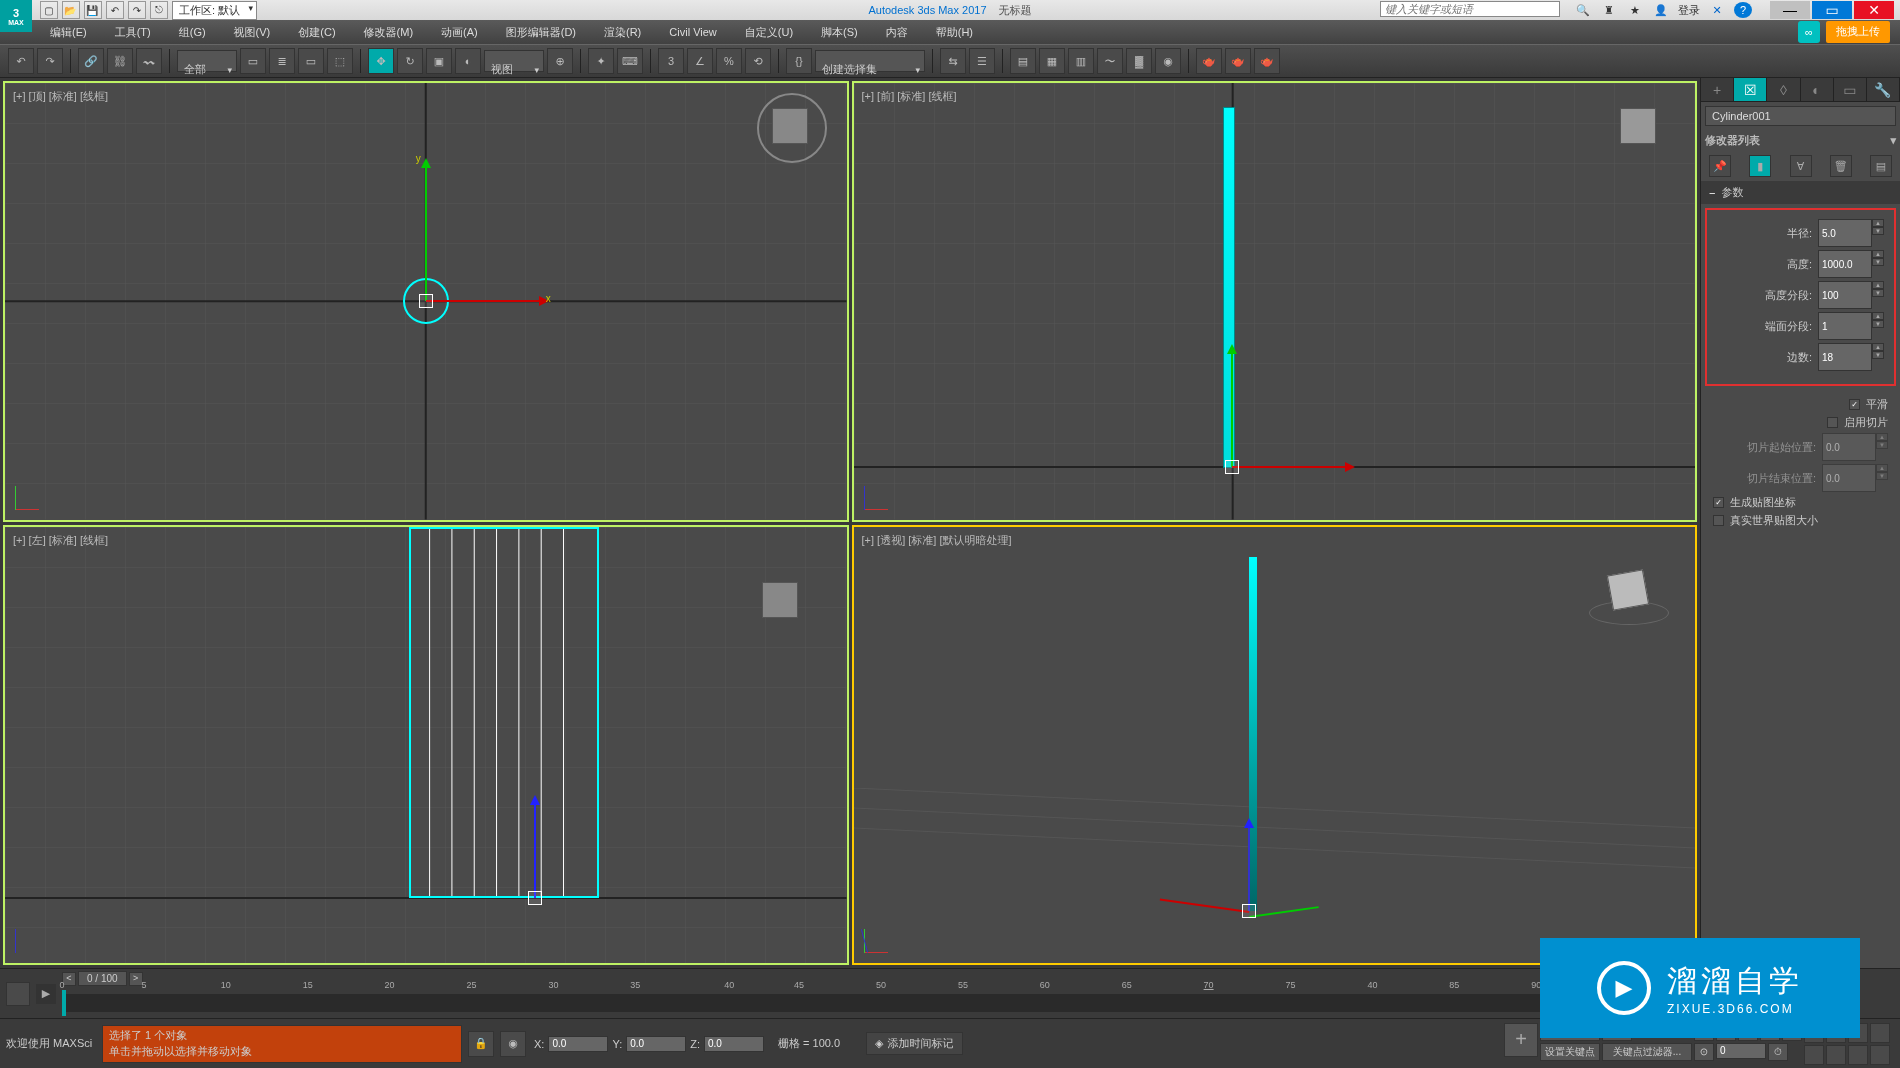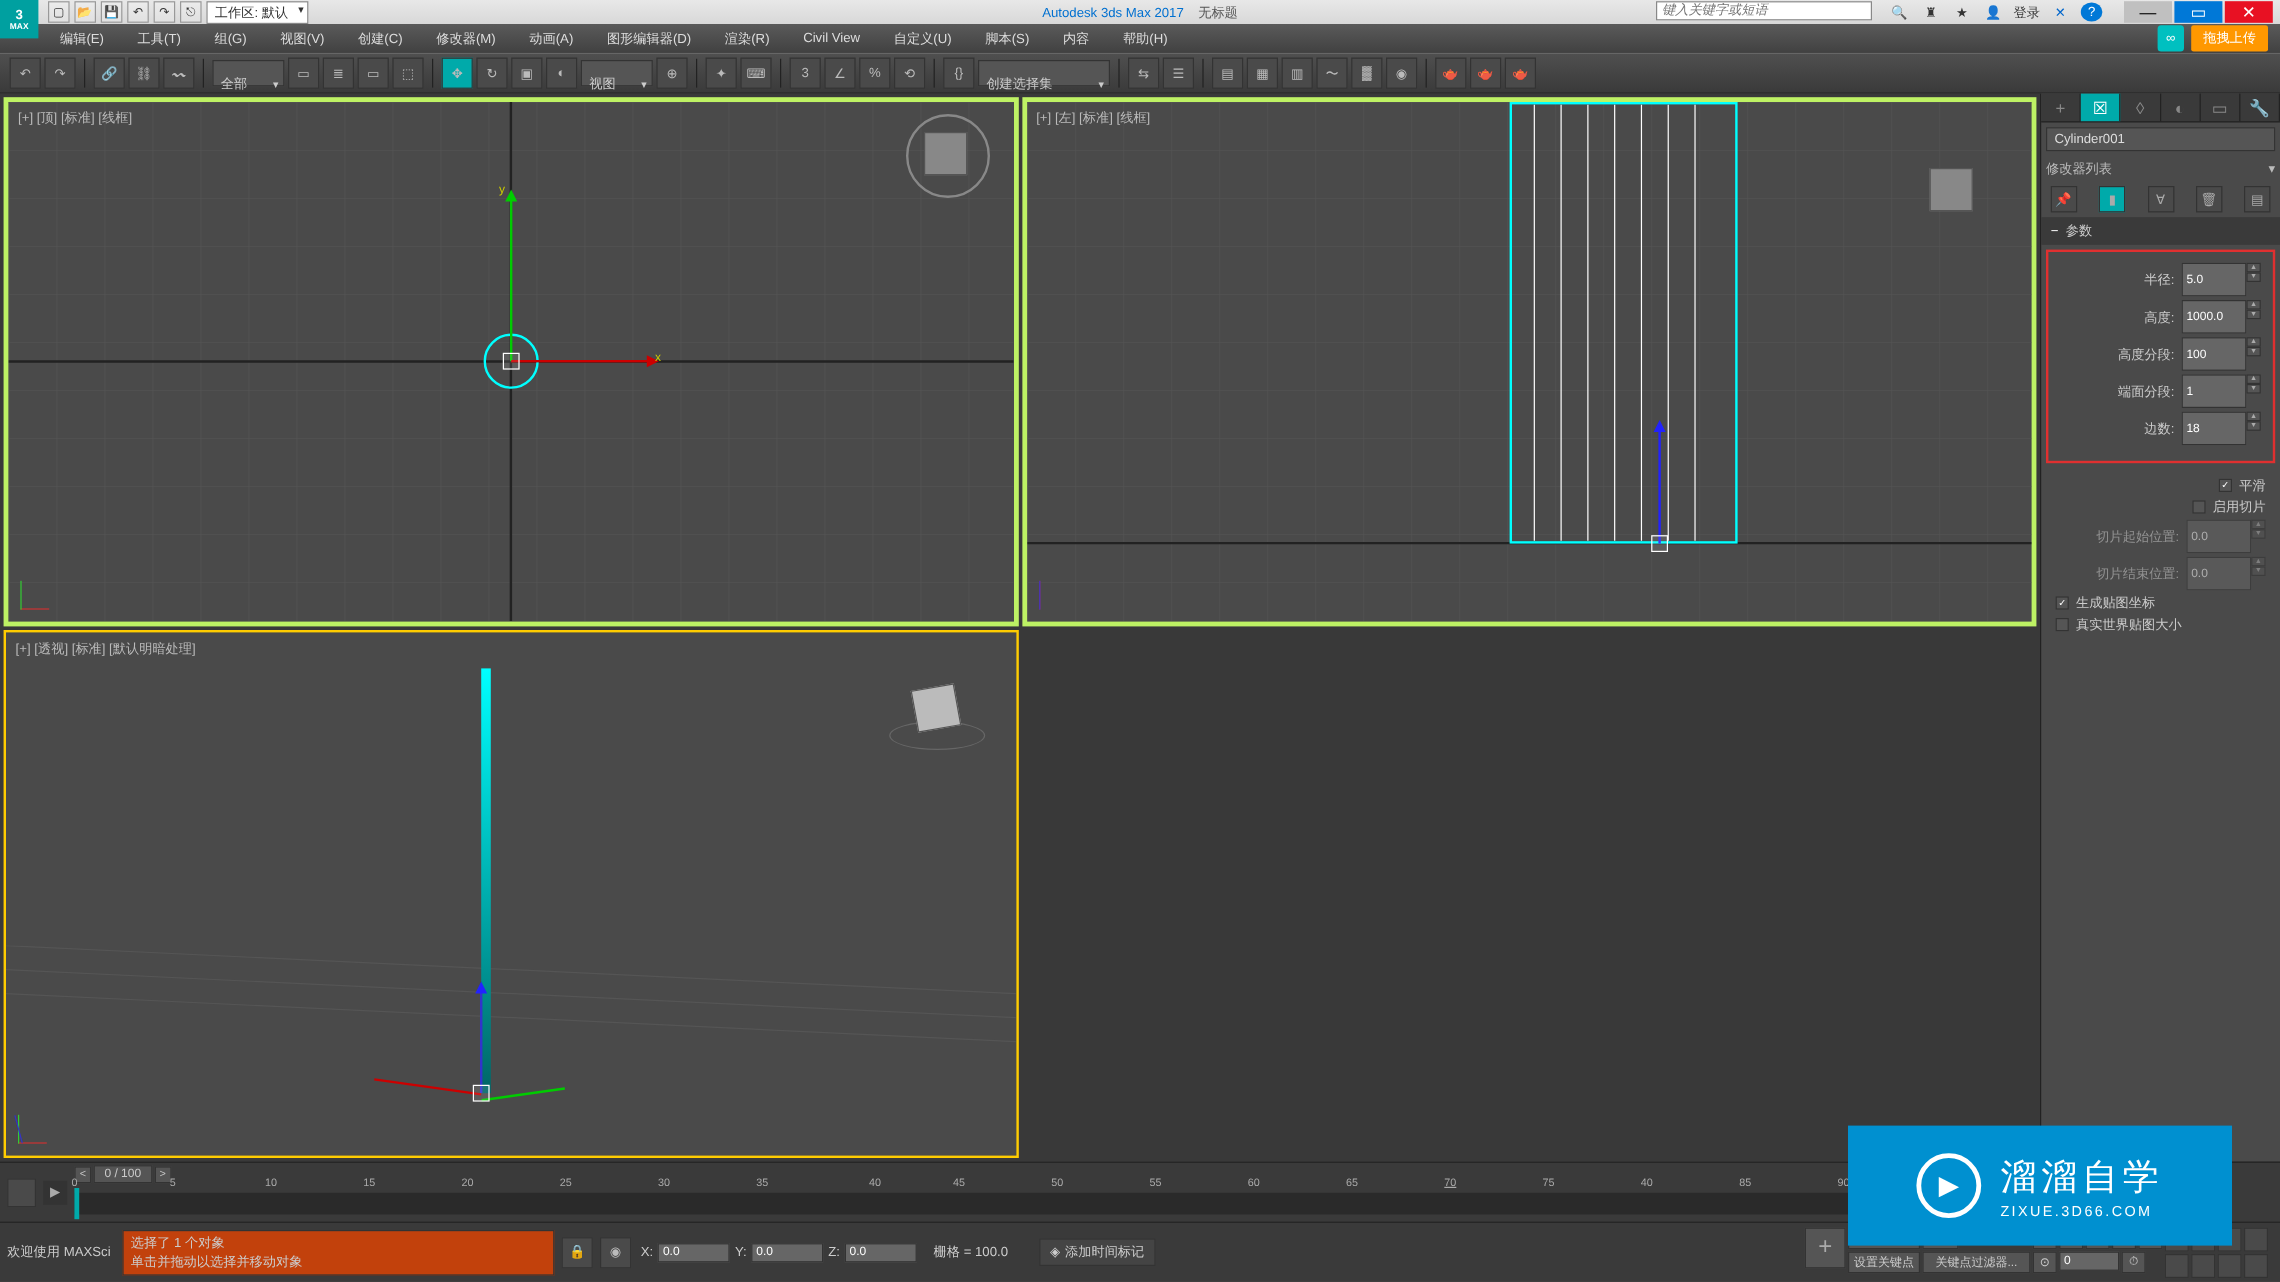--- a/index.html
+++ b/index.html
@@ -27,21 +27,21 @@
 .badge.orange { background: #ff9800; }
 .toolbar { height: 34px; background: linear-gradient(#4f4f4f, #3a3a3a); border-top: 1px solid #666; border-bottom: 1px solid #222; display: flex; align-items: center; padding: 0 8px; gap: 3px; }
 .tb-btn { width: 26px; height: 26px; background: #4a4a4a; border: 1px solid #333; display: flex; align-items: center; justify-content: center; color: #bbb; }
 .tb-btn.active { background: #00aaaa; }
 .tb-sep { width: 1px; height: 24px; background: #222; margin: 0 4px; }
 .tb-dd { height: 22px; background: #555; border: 1px solid #333; padding: 17px 18px 0 6px; color: #ccc; display: flex; align-items: center; position: relative; min-width: 60px; }
 .tb-dd::after { content: "▾"; position: absolute; right: 4px; font-size: 9px; }
 .main { display: flex; height: calc(100% - 20px - 24px - 34px - 100px); }
 .viewports { flex: 1; position: relative; background: #393939; padding: 3px; }
 .vp-grid { display: grid; grid-template-columns: 1fr 1fr; grid-template-rows: 1fr 1fr; gap: 3px; height: 100%; }
-.viewport { background: #4a4a4a; border: 4px solid #bef264; position: relative; overflow: hidden; }
+.viewport { background: #4a4a4a; border: 2px solid #bef264; position: relative; overflow: hidden; }
 .viewport.active { border: 2px solid #ffcc00; }
 .vp-label { position: absolute; top: 6px; left: 8px; color: #bbb; font-size: 11px; z-index: 5; }
 .vp-cube { position: absolute; width: 70px; height: 70px; z-index: 5; }
 .vp-cube .cube-face { width: 36px; height: 36px; background: #888; border: 1px solid #555; position: absolute; top: 15px; left: 15px; }
 .axis-y { width: 2px; height: 140px; background: #0c0; }
 .axis-y::after { content: ""; position: absolute; top: -8px; left: -4px; border: 5px solid transparent; border-bottom: 10px solid #0c0; }
 .axis-x { height: 2px; width: 120px; background: #c00; }
 .axis-x::after { content: ""; position: absolute; right: -8px; top: -4px; border: 5px solid transparent; border-left: 10px solid #c00; }
 .axis-z { width: 2px; height: 100px; background: #22f; }
 .axis-z::after { content: ""; position: absolute; top: -8px; left: -4px; border: 5px solid transparent; border-bottom: 10px solid #22f; }
@@ -50,21 +50,21 @@
 .mini-axes .mx { position: absolute; bottom: 0; left: 0; width: 24px; height: 1px; background: #c33; }
 .mini-axes .my { position: absolute; bottom: 0; left: 0; width: 1px; height: 24px; background: #3c3; }
 .mini-axes .mz { position: absolute; bottom: 0; left: 0; width: 1px; height: 24px; background: #33c; transform: rotate(0deg); }
 .cyl-top { width: 46px; height: 46px; border: 2px solid #0ff; border-radius: 50%; position: absolute; }
 .cyl-front { width: 12px; height: 230px; background: #0ff; position: absolute; }
 .cmd-panel { width: 200px; background: #4a4a4a; border-left: 1px solid #222; display: flex; flex-direction: column; }
 .cmd-tabs { height: 24px; display: flex; background: #3a3a3a; border-bottom: 1px solid #222; }
 .cmd-tab { flex: 1; display: flex; align-items: center; justify-content: center; border-right: 1px solid #222; color: #888; font-size: 14px; }
 .cmd-tab.active { background: #00aaaa; color: #fff; }
 .obj-name { background: #555; border: 1px solid #333; margin: 4px; padding: 3px 6px; color: #ddd; }
-.mod-list-label { padding: 3px 4px; color: #bbb; display: flex; justify-content: space-between; align-items: center; }
+.mod-list-label { padding: 3px 4px; color: #bbb; display: flex; justify-content: space-between; align-items: center; font-weight: bold; }
 .mod-stack { background: #555; border: 1px solid #333; margin: 2px 4px; height: 130px; }
 .mod-item { background: #0078d7; color: #fff; padding: 3px 20px; }
 .stack-tools { display: flex; gap: 4px; padding: 4px 8px; justify-content: space-between; }
 .stack-tools .st { width: 22px; height: 22px; background: #4a4a4a; border: 1px solid #333; color: #aaa; display: flex; align-items: center; justify-content: center; }
 .stack-tools .st.active{ background:#00aaaa; }
 .rollout-head { background: #3a3a3a; padding: 4px 8px; display: flex; align-items: center; gap: 6px; color: #ccc; }
 .rollout-head::before { content: "−"; color: #fff; }
 .params { padding: 6px 10px 10px 10px; border: 2px solid #e03030; margin: 4px; }
 .param-row { display: flex; align-items: center; justify-content: flex-end; gap: 6px; margin: 3px 0; }
 .param-row label { color: #ccc; text-align: right; }
@@ -236,20 +236,41 @@
         <div class="vp-cube" style="top:10px;right:20px">
           <div style="width:70px;height:70px;border:2px solid #888;border-radius:50%;position:absolute"></div>
           <div class="cube-face"></div>
         </div>
         <div class="mini-axes">
             <span class="mx"></span>
             <span class="my"></span>
           </div>
       </div>
 
+      <div class="viewport">
+        <div class="vp-label">[+] [前] [标准] [线框]</div>
+        <svg class="grid">
+            <rect width="100%" height="100%" fill="url(#g1)"></rect>
+            <line x1="0" y1="88%" x2="100%" y2="88%" stroke="#222" stroke-width="2"></line>
+            <line x1="45%" y1="0" x2="45%" y2="100%" stroke="#222" stroke-width="2"></line>
+          </svg>
+        <div class="cyl-front" style="left:44%;top:25px;height:calc(88% - 25px);width:10px;background:linear-gradient(#0ff,#0dd);outline:1px solid #088"></div>
+        <div style="position:absolute;bottom:12%;left:45%">
+          <div class="axis-y" style="position:absolute;top:-120px;left:-1px;height:120px"></div>
+          <div class="axis-x" style="position:absolute;top:-1px;left:0"></div>
+          <div class="origin-box" style="left:-7px;top:-7px"></div>
+        </div>
+        <div class="vp-cube" style="top:10px;right:20px">
+            <div class="cube-face" style="background:#999"></div>
+          </div>
+        <div class="mini-axes">
+            <span class="mx"></span>
+            <span class="mz"></span>
+          </div>
+      </div>
 
       <div class="viewport">
         <div class="vp-label">[+] [左] [标准] [线框]</div>
         <svg class="grid">
             <rect width="100%" height="100%" fill="url(#g1)"></rect>
             <line x1="0" y1="85%" x2="100%" y2="85%" stroke="#222" stroke-width="2"></line>
           </svg>
         <div style="position:absolute;left:48%;top:0;bottom:15%;width:190px;border:2px solid #0ff">
           <svg width="100%" height="100%">
               <g stroke="#fff" stroke-width="1">

